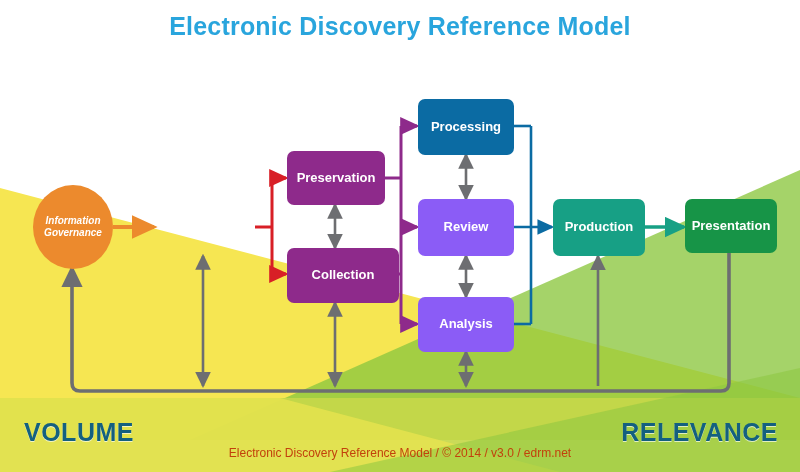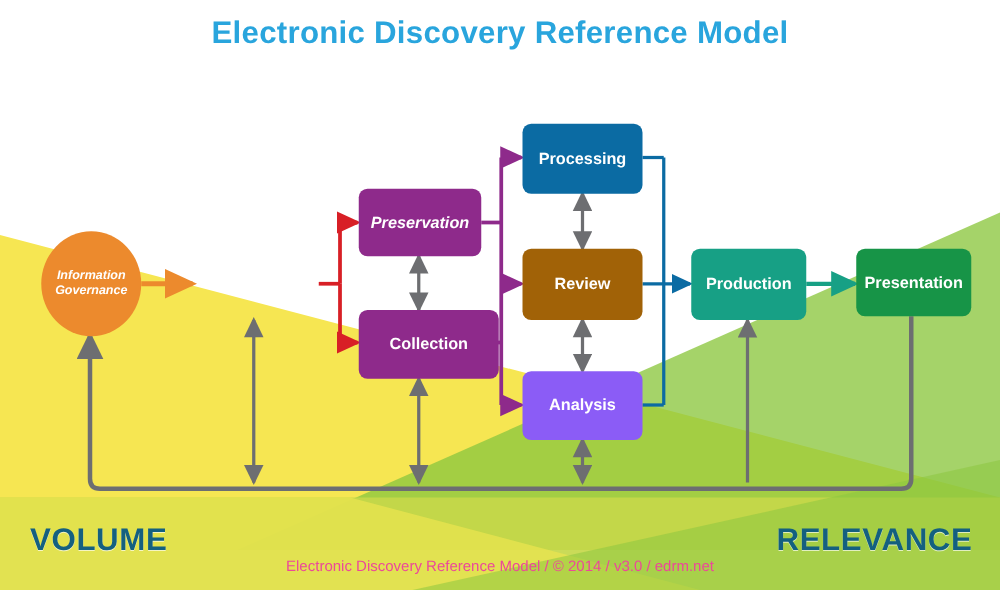--- a/index.html
+++ b/index.html
@@ -43,21 +43,21 @@
     letter-spacing:0.5px;
     text-shadow:0 1px 0 rgba(255,255,255,0.65);
   }
   #label-volume{left:24px;top:418px;}
   #label-relevance{right:22px;top:418px;}
 
   .footer{
     position:absolute;z-index:6;
     left:0;top:446px;width:800px;
     text-align:center;
-    font-size:12px;color:#ec4899;
+    font-size:12px;color:#c2410c;
     font-weight:normal;
   }
 </style>
 </head>
 <body>
 
 <div id="canvas">
 
   <svg id="bg-svg" viewBox="0 0 800 472">
     <rect x="0" y="0" width="800" height="472" fill="#ffffff"></rect>
@@ -123,27 +123,27 @@
     <line x1="335" y1="205" x2="335" y2="248" stroke="#6d6e71" stroke-width="2.6" marker-start="url(#ah-gray-start)" marker-end="url(#ah-gray-end)"></line>
     <line x1="466" y1="155" x2="466" y2="199" stroke="#6d6e71" stroke-width="2.6" marker-start="url(#ah-gray-start)" marker-end="url(#ah-gray-end)"></line>
     <line x1="466" y1="256" x2="466" y2="297" stroke="#6d6e71" stroke-width="2.6" marker-start="url(#ah-gray-start)" marker-end="url(#ah-gray-end)"></line>
   </svg>
 
   <div class="title">Electronic Discovery Reference Model</div>
 
   <div class="node ellipse" style="left:33px;top:185px;width:80px;height:84px;background:#ec8a2d;">Information Governance</div>
 
 
-  <div class="node" style="left:287px;top:151px;width:98px;height:54px;background:#8e2a8b;font-style:italic;">Preservation</div>
+  <div class="node" style="left:287px;top:151px;width:98px;height:54px;background:#8e2a8b;">Preservation</div>
 
   <div class="node" style="left:287px;top:248px;width:112px;height:55px;background:#8e2a8b;">Collection</div>
 
   <div class="node" style="left:418px;top:99px;width:96px;height:56px;background:#0b6ba3;">Processing</div>
 
-  <div class="node" style="left:418px;top:199px;width:96px;height:57px;background:#a16207;">Review</div>
+  <div class="node" style="left:418px;top:199px;width:96px;height:57px;background:#8b5cf6;">Review</div>
 
   <div class="node" style="left:418px;top:297px;width:96px;height:55px;background:#8b5cf6;">Analysis</div>
 
   <div class="node" style="left:553px;top:199px;width:92px;height:57px;background:#17a085;">Production</div>
 
   <div class="node" style="left:685px;top:199px;width:92px;height:54px;background:#179447;">Presentation</div>
 
   <div class="corner-label" id="label-volume">VOLUME</div>
   <div class="corner-label" id="label-relevance">RELEVANCE</div>
 

